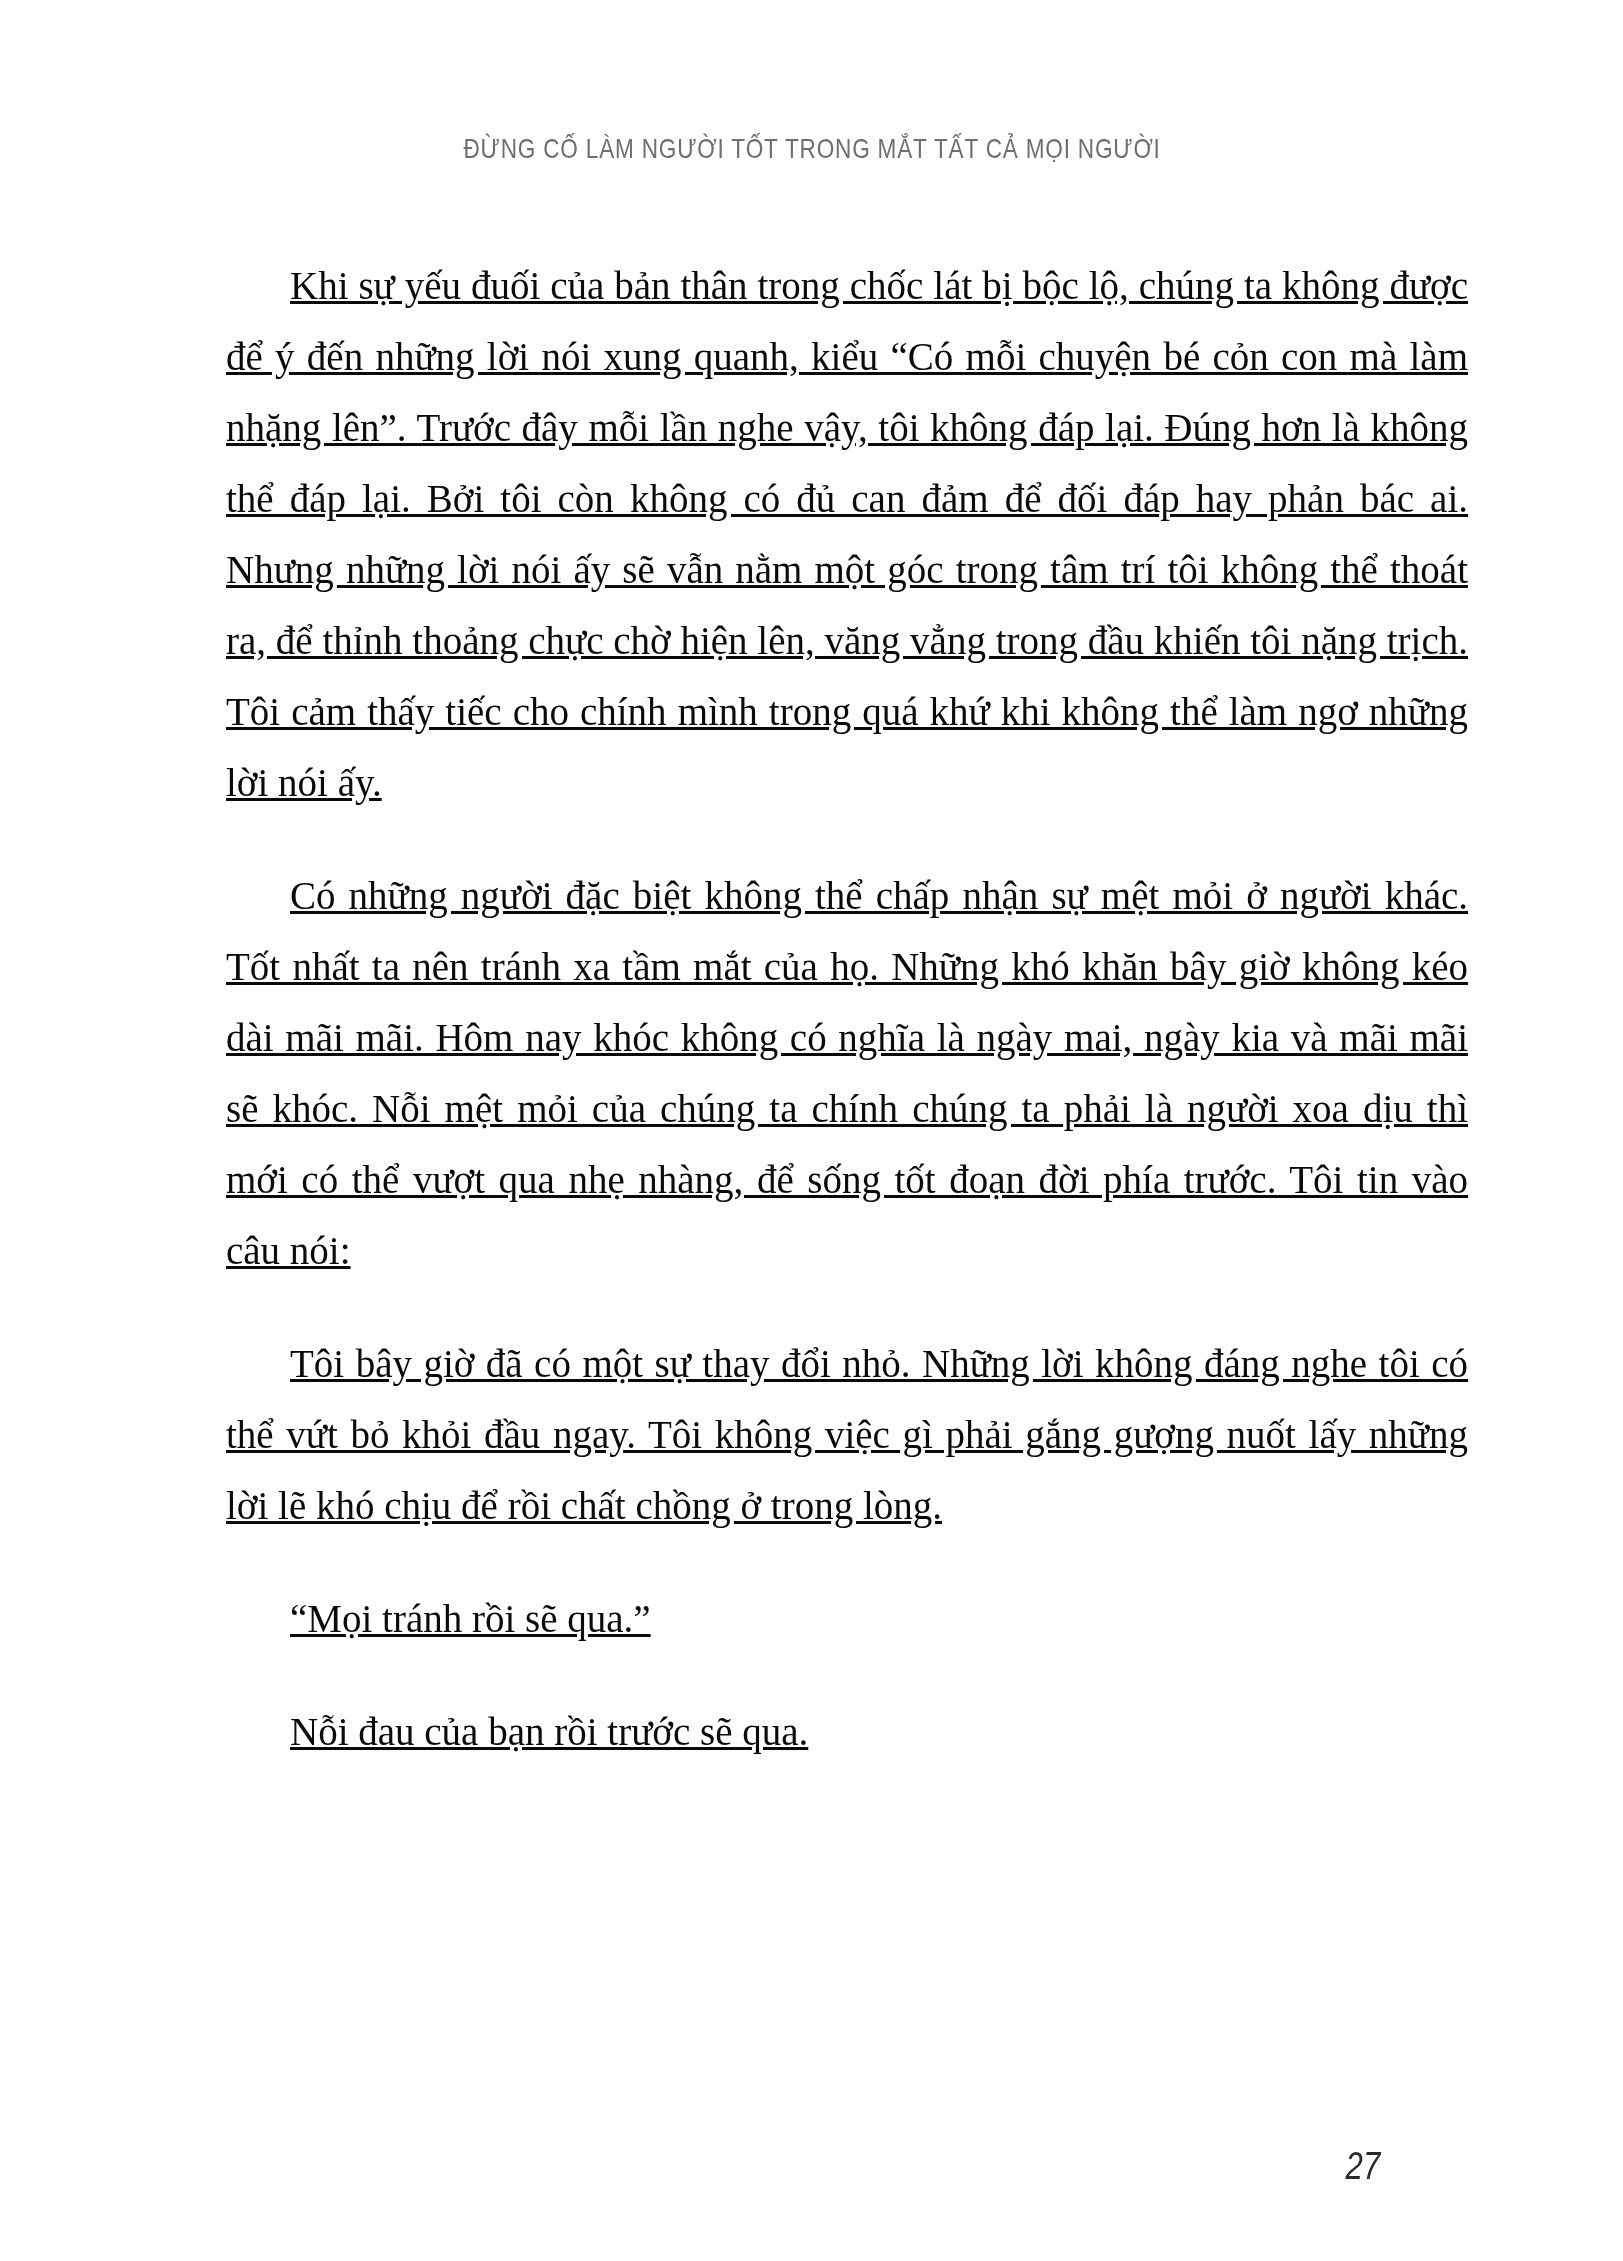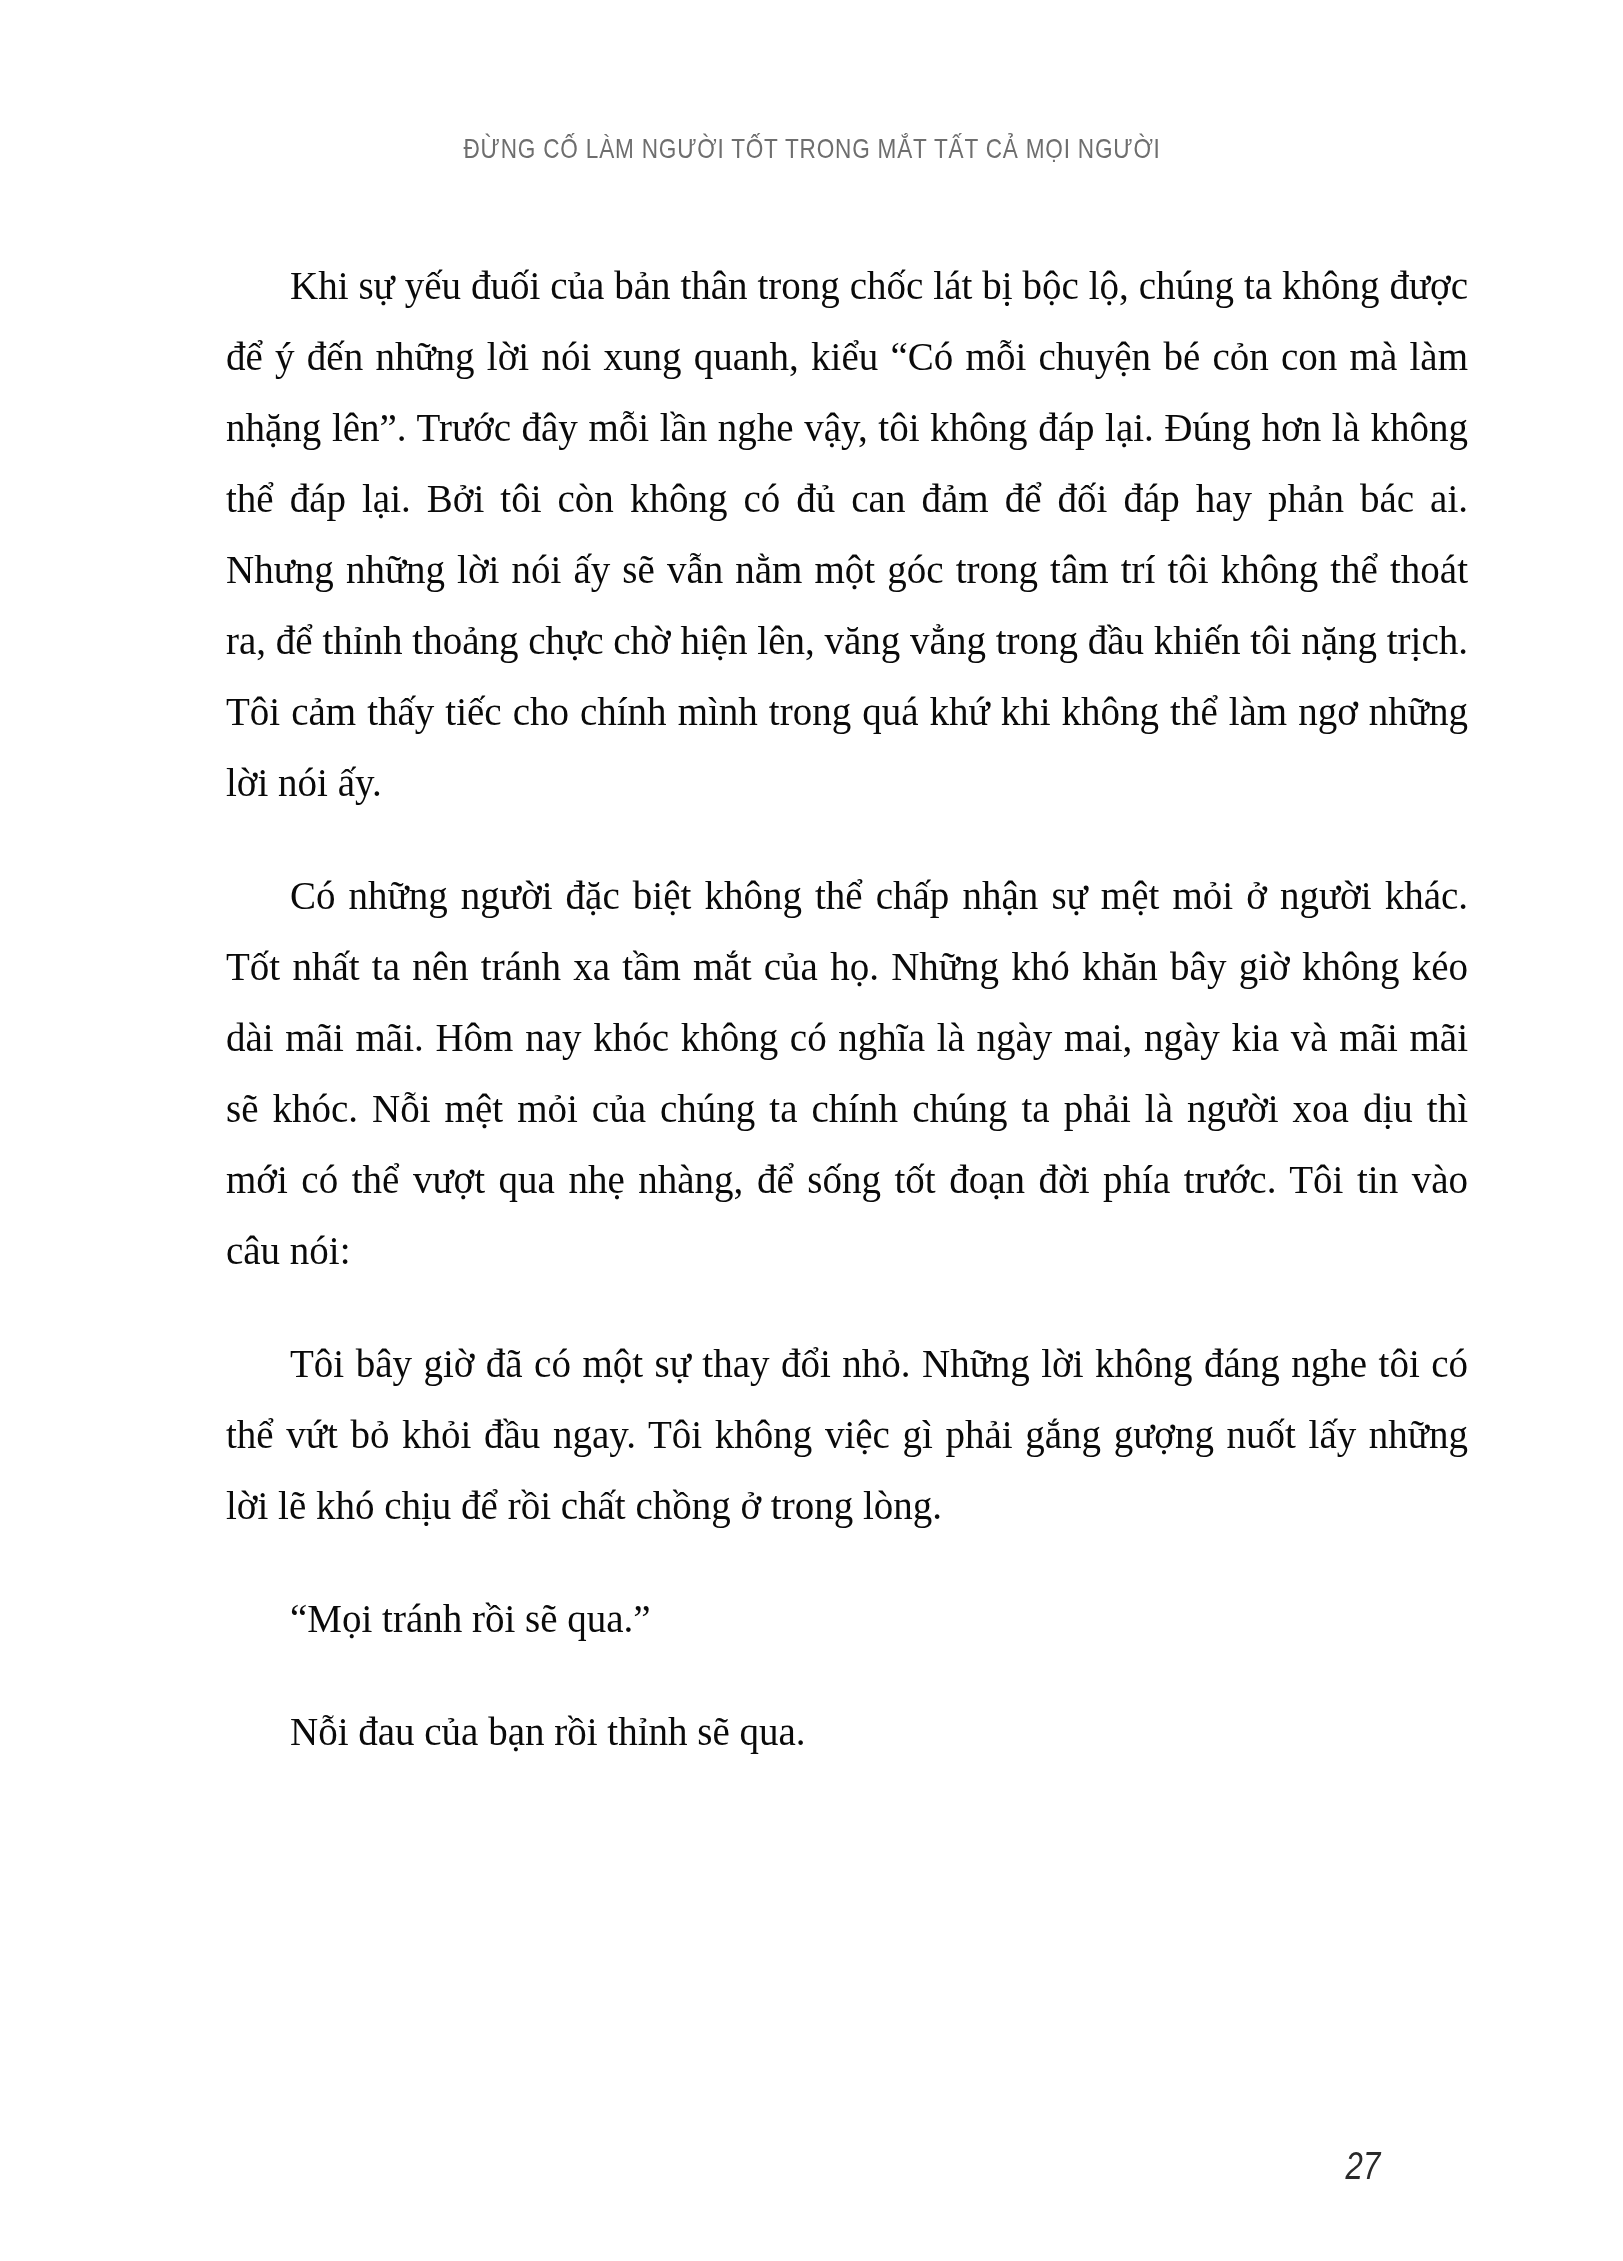--- a/index.html
+++ b/index.html
@@ -37,20 +37,21 @@
   }
   .body-text {
     position: absolute;
     top: 218px;
     left: 226px;
     width: 1242px;
     font-size: 39px;
     line-height: 71px;
     text-align: justify;
     color: #0a0a0a;
+    text-decoration: underline;
   }
   .body-text p {
     margin: 0 0 42px 0;
     text-indent: 64px;
   }
   .page-number {
     position: absolute;
     top: 2113px;
     left: 1338px;
     width: 98px;
@@ -72,21 +73,21 @@
 
   <div class="running-header">
     <span class="header-text">ĐỪNG CỐ LÀM NGƯỜI TỐT TRONG MẮT TẤT CẢ MỌI NGƯỜI</span>
   </div>
 
   <div class="body-text">
     <p>Khi sự yếu đuối của bản thân trong chốc lát bị bộc lộ, chúng ta không được để ý đến những lời nói xung quanh, kiểu “Có mỗi chuyện bé cỏn con mà làm nhặng lên”. Trước đây mỗi lần nghe vậy, tôi không đáp lại. Đúng hơn là không thể đáp lại. Bởi tôi còn không có đủ can đảm để đối đáp hay phản bác ai. Nhưng những lời nói ấy sẽ vẫn nằm một góc trong tâm trí tôi không thể thoát ra, để thỉnh thoảng chực chờ hiện lên, văng vẳng trong đầu khiến tôi nặng trịch. Tôi cảm thấy tiếc cho chính mình trong quá khứ khi không thể làm ngơ những lời nói ấy.</p>
     <p>Có những người đặc biệt không thể chấp nhận sự mệt mỏi ở người khác. Tốt nhất ta nên tránh xa tầm mắt của họ. Những khó khăn bây giờ không kéo dài mãi mãi. Hôm nay khóc không có nghĩa là ngày mai, ngày kia và mãi mãi sẽ khóc. Nỗi mệt mỏi của chúng ta chính chúng ta phải là người xoa dịu thì mới có thể vượt qua nhẹ nhàng, để sống tốt đoạn đời phía trước. Tôi tin vào câu nói:</p>
     <p>Tôi bây giờ đã có một sự thay đổi nhỏ. Những lời không đáng nghe tôi có thể vứt bỏ khỏi đầu ngay. Tôi không việc gì phải gắng gượng nuốt lấy những lời lẽ khó chịu để rồi chất chồng ở trong lòng.</p>
     <p>“Mọi tránh rồi sẽ qua.”</p>
-    <p>Nỗi đau của bạn rồi thỉnh sẽ qua.</p>
+    <p>Nỗi đau của bạn rồi trước sẽ qua.</p>
   </div>
 
   <div class="page-number">
     <span class="num">27</span>
   </div>
 
 </div>
 
 
 </body></html>

